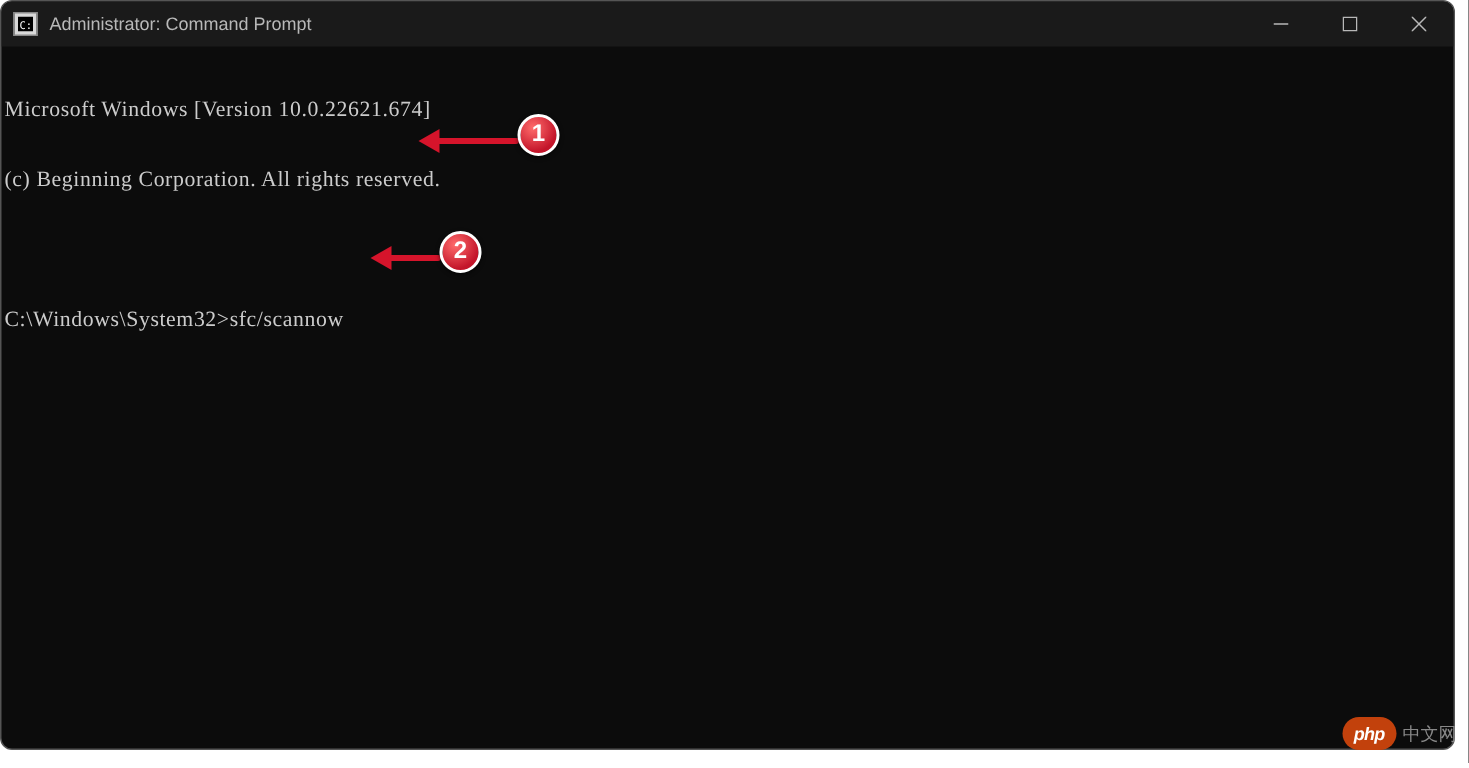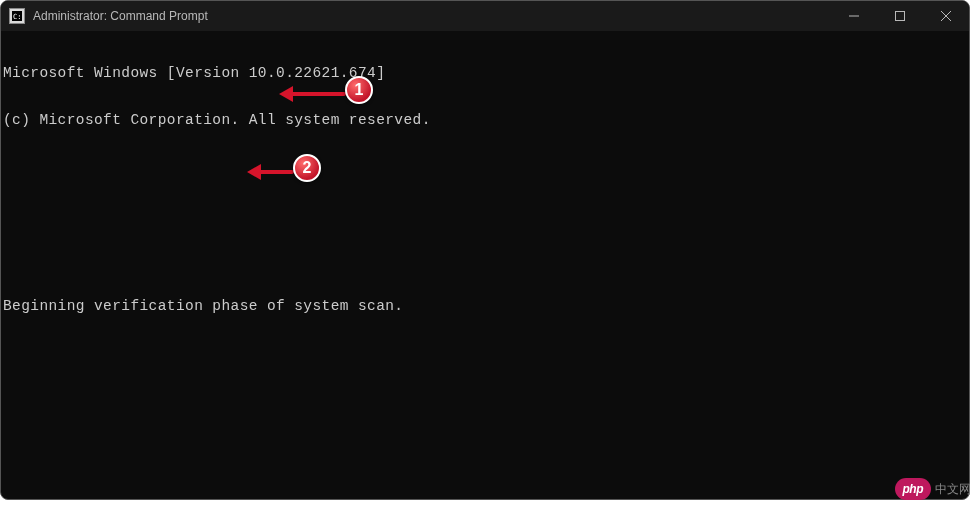--- a/index.html
+++ b/index.html
@@ -41,21 +41,21 @@
     .winbtn svg { width: 10px; height: 10px; }
     .terminal {
       padding: 4px 2px;
       font-family: Consolas, "Courier New", monospace;
       font-size: 14.5px;
       line-height: 15.5px;
       color: #cccccc;
       white-space: pre;
       letter-spacing: 0.4px;
     }
-    .terminal .line { min-height: 15.5px; }
+    .terminal .line { min-height: 15.5px; font-family: Liberation Serif, serif; }
     .annot { position: absolute; pointer-events: none; }
     .badge {
       width: 28px; height: 28px; border-radius: 50%;
       background: radial-gradient(circle at 35% 30%, #ff6b6b, #c3152a 70%);
       border: 2px solid #fff;
       color: #fff; font-weight: bold; font-size: 16px;
       display: flex; align-items: center; justify-content: center;
       font-family: Arial, sans-serif;
       box-shadow: 0 1px 3px rgba(0,0,0,.6);
     }
@@ -71,21 +71,21 @@
       border-top: 8px solid transparent;
       border-bottom: 8px solid transparent;
       border-right: 14px solid #d6142b;
     }
     .php-badge {
       position: absolute; right: 8px; bottom: 12px;
       display: flex; align-items: center; gap: 4px;
       font-size: 12px; color: #888;
     }
     .php-logo {
-      background: #be185d; height: 22px;
+      background: #c2410c; height: 22px;
       border-radius: 11px; padding: 0 8px;
       color: #fff; font-weight: bold; font-style: italic;
       font-size: 12px; display: flex; align-items: center;
       letter-spacing: -0.5px;
       font-family: Arial, sans-serif;
     }
   </style>
 </head>
 <body>
 
@@ -112,25 +112,25 @@
     <div class="winbtn close">
       <svg viewBox="0 0 10 10">
           <line x1="0" y1="0" x2="10" y2="10" stroke="currentColor" stroke-width="1"></line>
           <line x1="10" y1="0" x2="0" y2="10" stroke="currentColor" stroke-width="1"></line>
         </svg>
     </div>
   </div>
 
   <div class="terminal">
     <div class="line">Microsoft Windows [Version 10.0.22621.674]</div>
-    <div class="line">(c) Microsoft Corporation. All system reserved.</div>
+    <div class="line">(c) Beginning Corporation. All rights reserved.</div>
+    <div class="line"></div>
+    <div class="line">C:\Windows\System32&gt;sfc/scannow</div>
     <div class="line"></div>
     <div class="line"></div>
-    <div class="line"></div>
-    <div class="line">Beginning verification phase of system scan.</div>
     <div class="line"></div>
     
     
     
   </div>
 </div>
 
 <div class="annot arrow" style="left:281px; top:86px; width:65px; height:16px;">
   <div class="arrow-line" style="left:10px; width:55px;"></div>
   <div class="arrow-head"></div>

